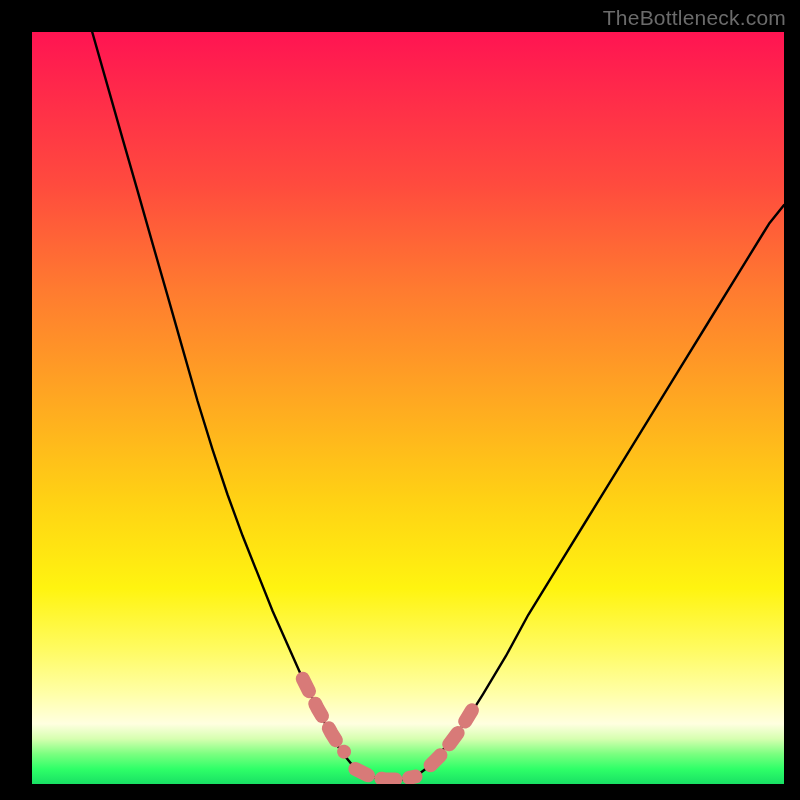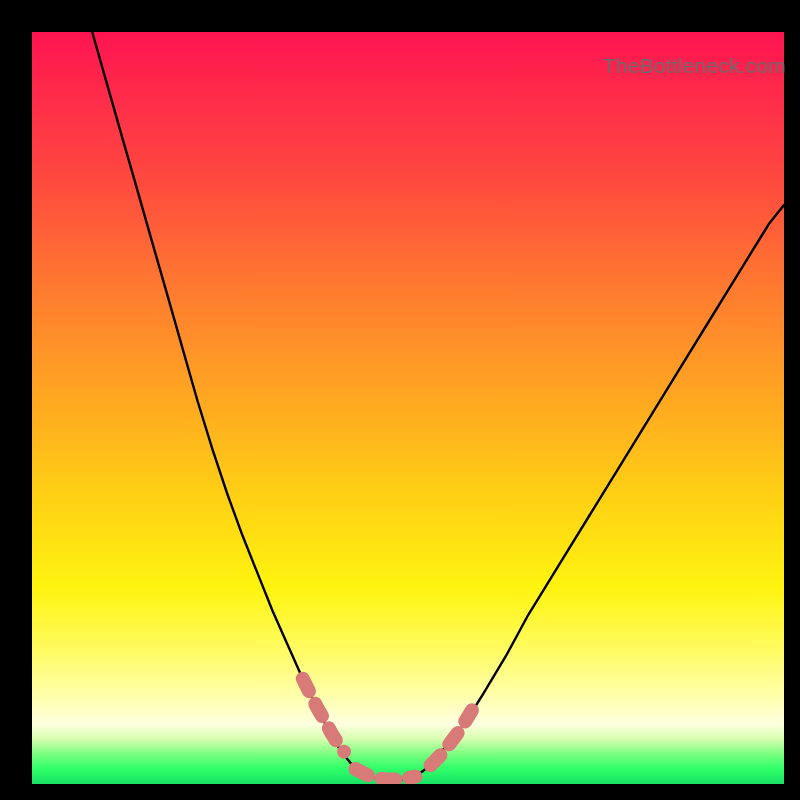--- a/index.html
+++ b/index.html
@@ -48,21 +48,20 @@
   }
   .watermark {
     position: absolute;
     top: 6px;
     right: 14px;
     color: #6b6b6b;
     font-size: 21px;
     font-weight: 500;
     letter-spacing: 0.2px;
     user-select: none;
-    margin-top: 48px;
   }
   svg.curves {
     position: absolute;
     inset: 0;
   }
 </style>
 </head>
 <body>
 
 <div class="frame">

